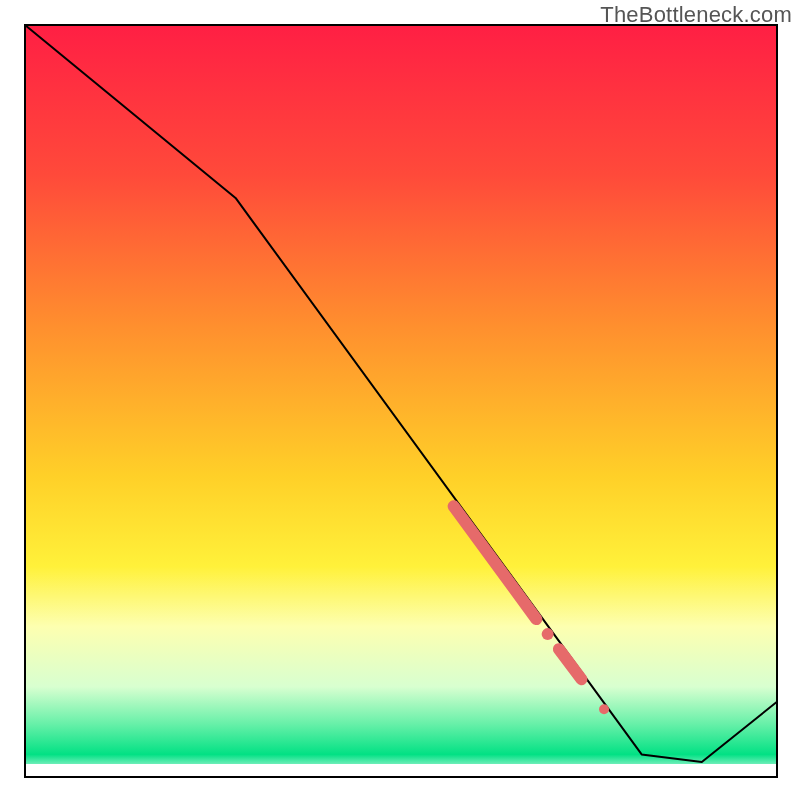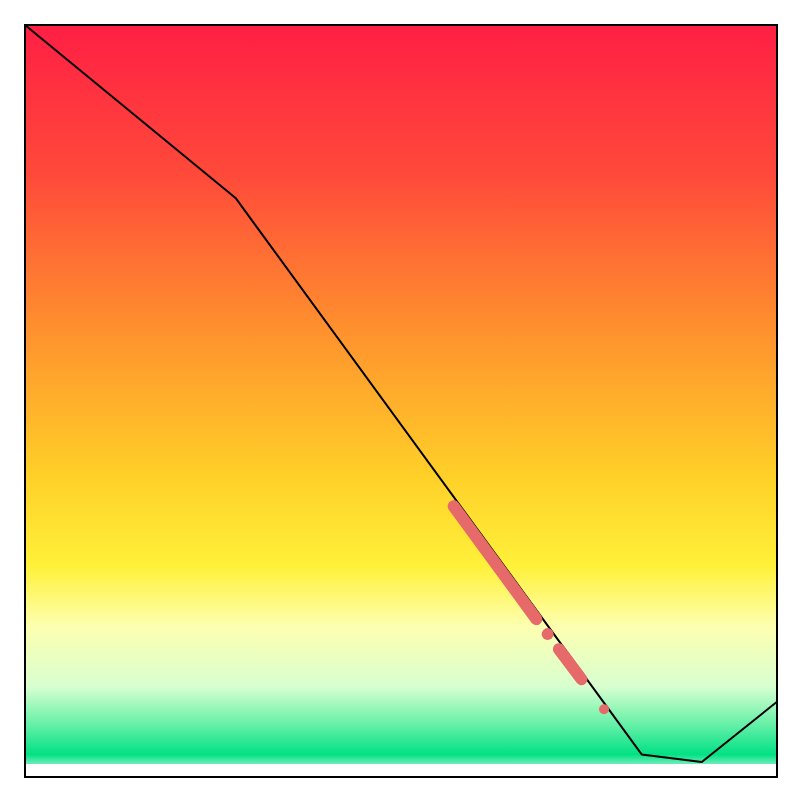--- a/index.html
+++ b/index.html
@@ -72,13 +72,14 @@
         <path d="M25 25 L235.56000000000003 197.95999999999998 L641.64 754.4399999999999 L701.8000000000001 761.96 L777 701.8000000000001" fill="none" stroke="#000000" stroke-width="2" stroke-linejoin="round"></path>
         <line x1="453.64" y1="506.28000000000003" x2="536.36" y2="619.08" stroke="#e66a6a" stroke-width="12" stroke-linecap="round"></line>
         <circle cx="547.64" cy="634.12" r="6" fill="#e66a6a"></circle>
         <line x1="558.92" y1="649.16" x2="581.48" y2="679.24" stroke="#e66a6a" stroke-width="12" stroke-linecap="round"></line>
         <circle cx="604.04" cy="709.32" r="5" fill="#e66a6a"></circle>
       </g>
 
     <rect x="25" y="25" width="752" height="752" fill="none" stroke="#000000" stroke-width="2"></rect>
   </svg>
 
+  <div class="watermark">TheBottleneck.com</div>
 </div>
 
 </body></html>

